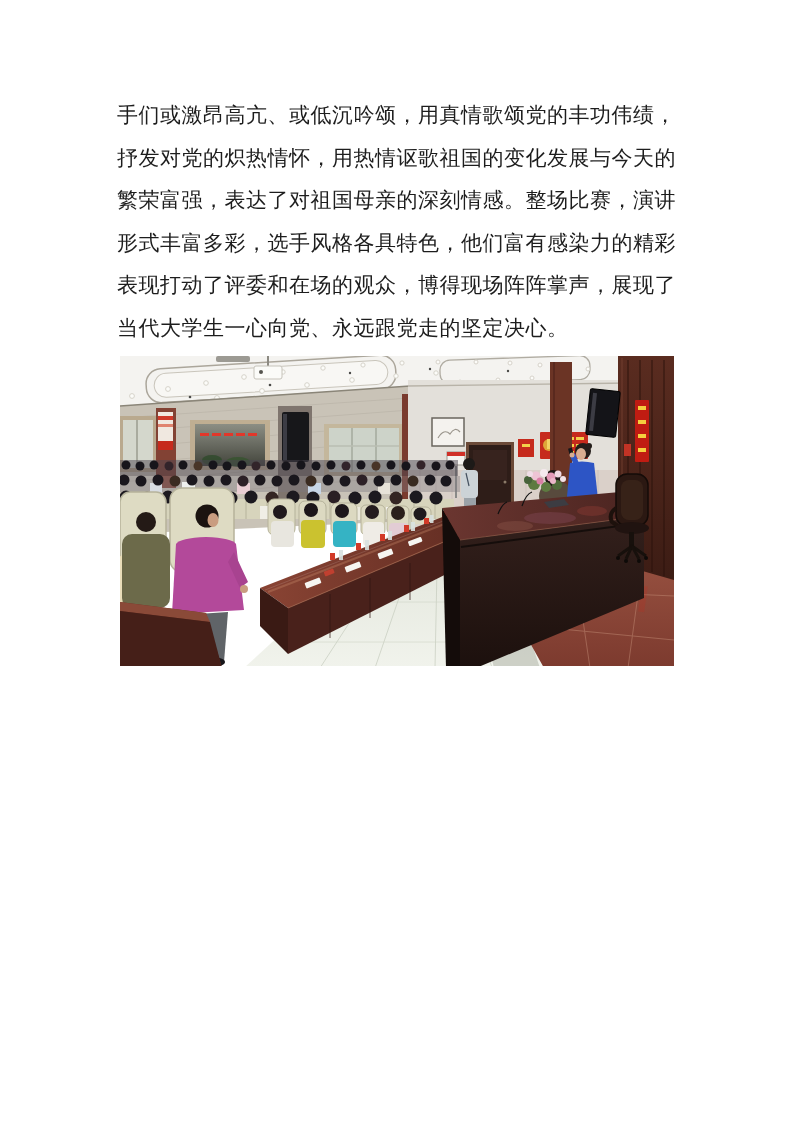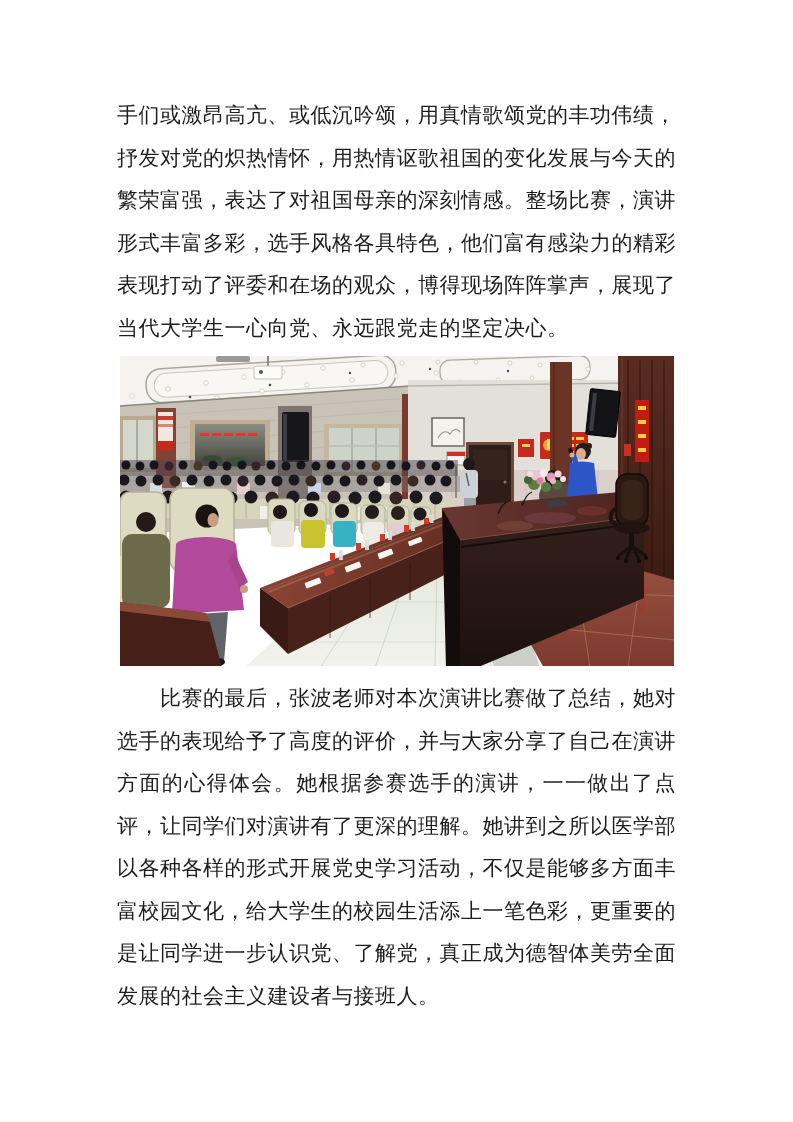--- a/index.html
+++ b/index.html
@@ -504,15 +504,14 @@
             <line x1="512" y1="190" x2="519" y2="203"></line>
         </g>
         <circle cx="498" cy="202" r="2" fill="#0d0a08"></circle>
           <circle cx="526" cy="202" r="2" fill="#0d0a08"></circle>
         <circle cx="506" cy="205" r="2" fill="#0d0a08"></circle>
           <circle cx="519" cy="205" r="2" fill="#0d0a08"></circle>
       </g>
     </svg>
   </figure>
 
-  <p class="para indent">比赛的最后，张波老师对本次演讲比赛做了总结，她对选手的表现给予了高度的评价，并与大家分享了自己在演讲方面的心得体会。她根据参赛选手的演讲，一一做出了点评，让同学们对演讲有了更深的理解。她讲到之所以医学部以各种各样的形式开展党史学习活动，不仅是能够多方面丰富校园文化，给大学生的校园生活添上一笔色彩，更重要的是让同学进一步认识党、了解党，真正成为德智体美劳全面发展的社会主义建设者与接班人。</p>
 
 </div>
 
 </body></html>

